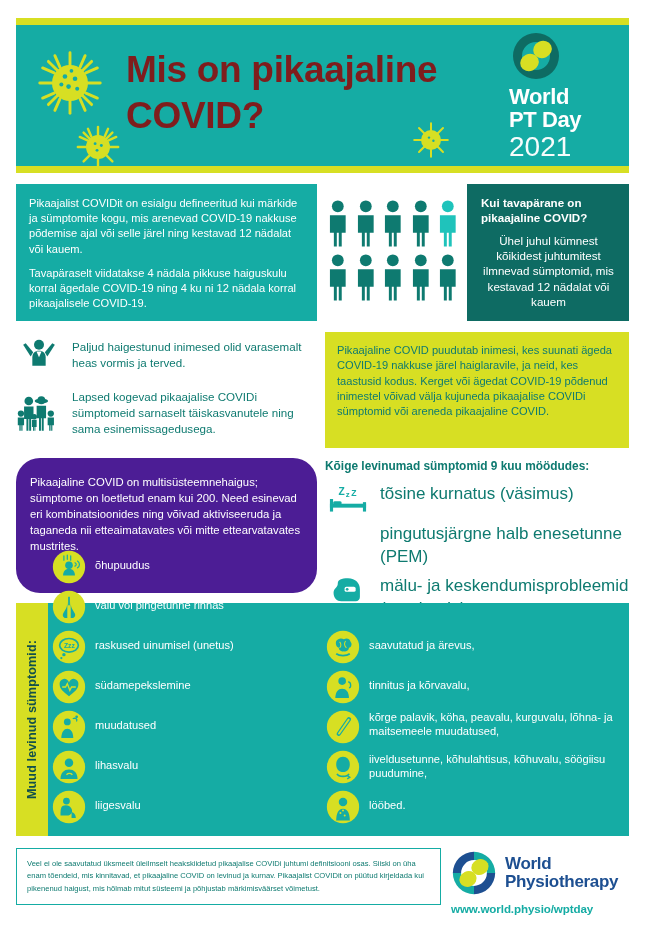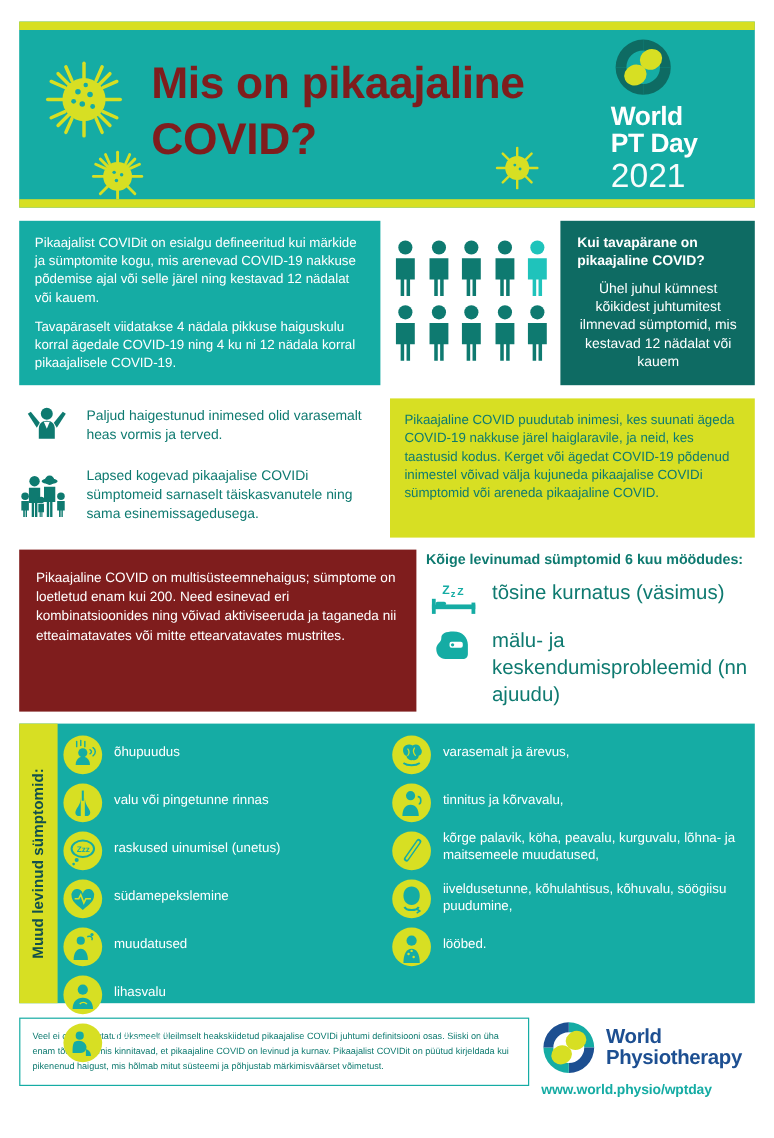--- a/index.html
+++ b/index.html
@@ -87,23 +87,23 @@
 
   .yellow-box {
     flex: 1; background: #d7df23; color: #0e7a70;
     padding: 11px 12px 28px 12px;
     font-size: 11.1px; line-height: 1.38;
   }
 
   
   .row3 { display: flex; gap: 8px; margin-top: 10px; height: 135px; }
   .multi-box {
-    width: 331px; background: #7f1d1d; color: #ffffff;
+    width: 301px; background: #4c1d95; color: #ffffff;
     padding: 16px 14px;
-    font-size: 11.3px; line-height: 1.42;
+    font-size: 11.3px; line-height: 1.42; border-radius: 24px;
   }
   .six-col { flex: 1; padding-top: 1px; }
   .six-title { color: #0e7a70; font-size: 11.9px; font-weight: bold; margin-bottom: 9px; }
   .six-item { display: flex; align-items: flex-start; gap: 9px; margin-bottom: 6px; }
   .six-icon { width: 46px; flex: 0 0 46px; display: flex; justify-content: center; }
   .six-text { color: #0e7a70; font-size: 17px; line-height: 1.33; padding-top: 1px; }
 
   
   .symptoms {
     margin-top: 10px;
@@ -114,21 +114,21 @@
   }
   .vertical-label {
     width: 32px; background: #d7df23;
     display: flex; align-items: center; justify-content: center;
   }
   .vertical-label span {
     writing-mode: vertical-rl; transform: rotate(180deg);
     color: #12504c; font-weight: bold; font-size: 12.6px;
     letter-spacing: 0.1px;
   }
-  .sym-cols { flex: 1; display: flex; padding: 9px 6px 6px 4px; }
+  .sym-cols { flex: 1; display: flex; padding: 9px 6px 6px 4px; align-items: flex-end; }
   .sym-col { flex: 1; }
   .sym-col.left { flex: 0 0 48%; }
   .sym-item { display: flex; align-items: flex-start; gap: 9px; margin-bottom: 6px; }
   .sym-icon { flex: 0 0 34px; width: 34px; height: 34px; }
   .sym-text { color: #ffffff; font-size: 11.1px; line-height: 1.3; padding-top: 8px; }
   .sym-text.two { padding-top: 2px; }
   .sym-text.three { padding-top: 0px; }
 
   
   .footer { display: flex; gap: 10px; margin-top: 12px; align-items: flex-start; }
@@ -336,36 +336,40 @@
     <div class="yellow-box">
       <span>Pikaajaline COVID puudutab inimesi, kes suunati ägeda COVID-19 nakkuse järel haiglaravile, ja neid, kes taastusid kodus. Kerget või ägedat COVID-19 põdenud inimestel võivad välja kujuneda pikaajalise COVIDi sümptomid või areneda pikaajaline COVID.</span>
     </div>
   </div>
 
   <div class="row3">
     <div class="multi-box">
       <span>Pikaajaline COVID on multisüsteemnehaigus; sümptome on loetletud enam kui 200. Need esinevad eri kombinatsioonides ning võivad aktiviseeruda ja taganeda nii etteaimatavates või mitte ettearvatavates mustrites.</span>
     </div>
     <div class="six-col">
-      <div class="six-title">Kõige levinumad sümptomid 6 kuu möödudes:</div>
+      <div class="six-title">Kõige levinumad sümptomid 9 kuu möödudes:</div>
       <div class="six-item">
         <span class="six-icon">
           <svg width="44" height="34" viewBox="0 0 56 42">
             <text x="16" y="16" font-family="Liberation Sans, sans-serif" font-size="13" font-weight="bold" fill="#15aca4">Z</text>
             <text x="25" y="19" font-family="Liberation Sans, sans-serif" font-size="10" font-weight="bold" fill="#15aca4">z</text>
             <text x="32" y="17" font-family="Liberation Sans, sans-serif" font-size="11" font-weight="bold" fill="#15aca4">Z</text>
             <rect x="5" y="21" width="4" height="16" fill="#15aca4"></rect>
             <rect x="47" y="25" width="4" height="12" fill="#15aca4"></rect>
             <rect x="5" y="27" width="46" height="5" fill="#15aca4"></rect>
             <rect x="9" y="24" width="11" height="4" rx="2" fill="#15aca4"></rect>
           </svg>
         </span>
         <span class="six-text">tõsine kurnatus (väsimus)</span>
       </div>
       <div class="six-item">
+        <span class="six-icon"></span>
+        <span class="six-text">pingutusjärgne halb enesetunne (PEM)</span>
+      </div>
+      <div class="six-item">
         <span class="six-icon">
           <svg width="34" height="34" viewBox="0 0 40 40">
             <path d="M20 5c9 0 14 6 14 13v9c0 3-2 5-5 5H12c-5 0-9-4-9-10 0-2 1-4 2-5 2-2 3-3 3-6 0-4 4-6 12-6z" fill="#15aca4"></path>
             <rect x="16" y="15" width="13" height="6" rx="2" fill="#ffffff"></rect>
             <circle cx="19" cy="18" r="1.6" fill="#15aca4"></circle>
           </svg>
         </span>
         <span class="six-text">mälu- ja keskendumisprobleemid (nn ajuudu)</span>
       </div>
     </div>
@@ -461,21 +465,21 @@
 
       <div class="sym-col">
 
         <div class="sym-item">
           <svg class="sym-icon" viewBox="0 0 40 40">
             <circle cx="20" cy="20" r="19" fill="#d7df23"></circle>
             <path d="M12 13c2-3 6-4 9-2 3-2 7-1 8 3 2 2 1 6-2 7 0 3-3 5-6 4-3 1-6-1-6-4-3-1-4-5-3-8z" fill="#15aca4"></path>
             <path d="M16 14c2 2 2 5 0 7M23 13c-2 3-1 6 1 8" fill="none" stroke="#d7df23" stroke-width="1.2"></path>
             <path d="M12 28c4 3 12 3 16 0" fill="none" stroke="#15aca4" stroke-width="2"></path>
           </svg>
-          <span class="sym-text">varasemalt ja ärevus,</span>
+          <span class="sym-text">saavutatud ja ärevus,</span>
         </div>
 
         <div class="sym-item">
           <svg class="sym-icon" viewBox="0 0 40 40">
             <circle cx="20" cy="20" r="19" fill="#d7df23"></circle>
             <circle cx="19" cy="13" r="4.5" fill="#15aca4"></circle>
             <path d="M11 33c0-7 3-11 8-11s8 4 8 11z" fill="#15aca4"></path>
             <path d="M26 14c2 0 3 2 3 4s-1 3-2 3" fill="none" stroke="#15aca4" stroke-width="1.6"></path>
           </svg>
           <span class="sym-text">tinnitus ja kõrvavalu,</span>

